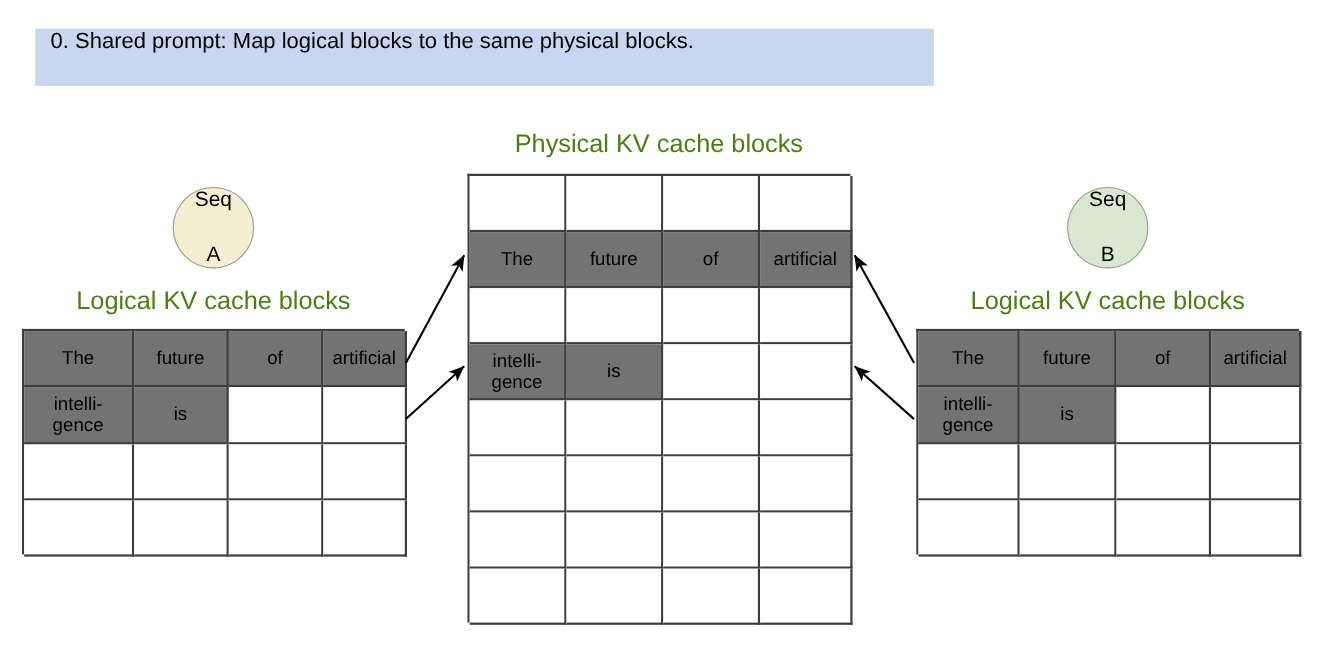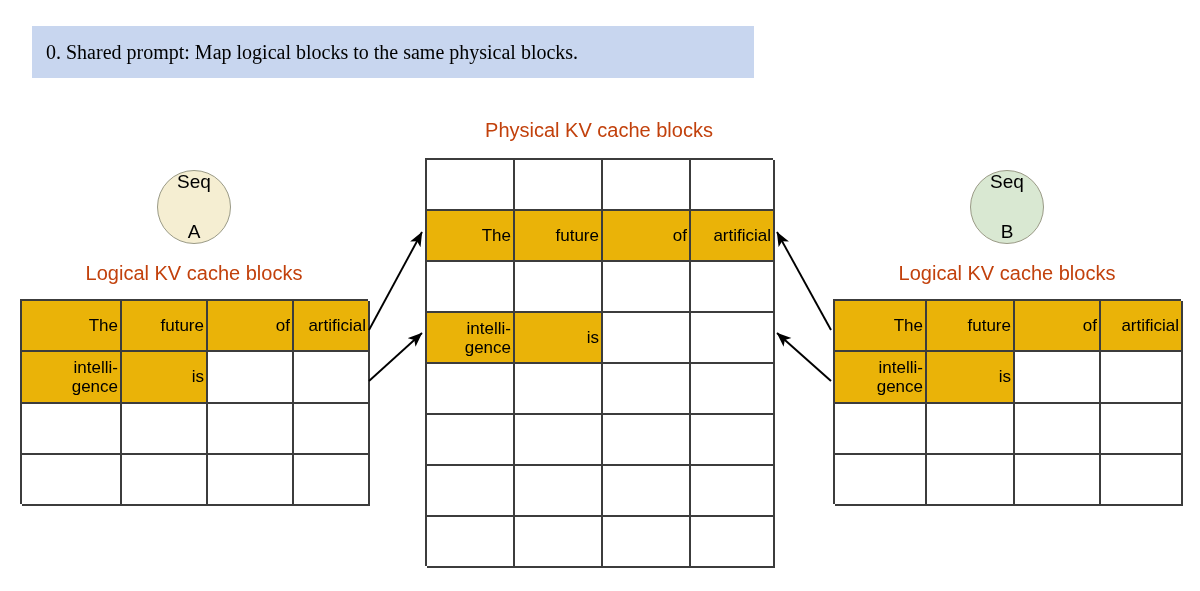--- a/index.html
+++ b/index.html
@@ -14,42 +14,41 @@
     overflow: hidden;
     font-family: "Liberation Sans", sans-serif;
     color: #000000;
   }
 
   
   #banner {
     position: absolute;
     left: 32px;
     top: 26px;
-    width: 722px;
+    width: 817px;
     height: 52px;
     background: #c8d6ef;
     display: flex;
-    align-items: center;
+    align-items: flex-start;
     box-sizing: border-box;
     padding-left: 14px;
-    font-family: Liberation Serif, serif;
   }
   #banner .banner-text {
     font-size: 20px;
     line-height: 24px;
     color: #000;
     white-space: nowrap;
   }
 
   
   .caption {
     position: absolute;
-    font-size: 20px;
+    font-size: 23px;
     line-height: 22px;
-    color: #c2410c;
+    color: #4d7c0f;
     text-align: center;
     white-space: nowrap;
   }
   #caption-physical { left: 425px; top: 119px; width: 348px; }
   #caption-left     { left: 20px;  top: 262px; width: 348px; }
   #caption-right    { left: 833px; top: 262px; width: 348px; }
 
   
   .seq-circle {
     position: absolute;
@@ -85,21 +84,21 @@
     display: flex;
     align-items: center;
     justify-content: center;
     text-align: center;
     font-size: 17px;
     line-height: 19px;
     background: #ffffff;
     overflow: hidden;
     padding: 0 2px;
   }
-  .grid .cell.filled { background: #eab308; align-items: flex-end; }
+  .grid .cell.filled { background: #737373; }
   .grid .cell .cell-text { display: block; }
 
   #grid-left {
     left: 20px; top: 299px;
     width: 348px; height: 205px;
     grid-template-columns: 100px 86px 86px 76px;
     grid-template-rows: repeat(4, 51.25px);
   }
   #grid-physical {
     left: 425px; top: 158px;

